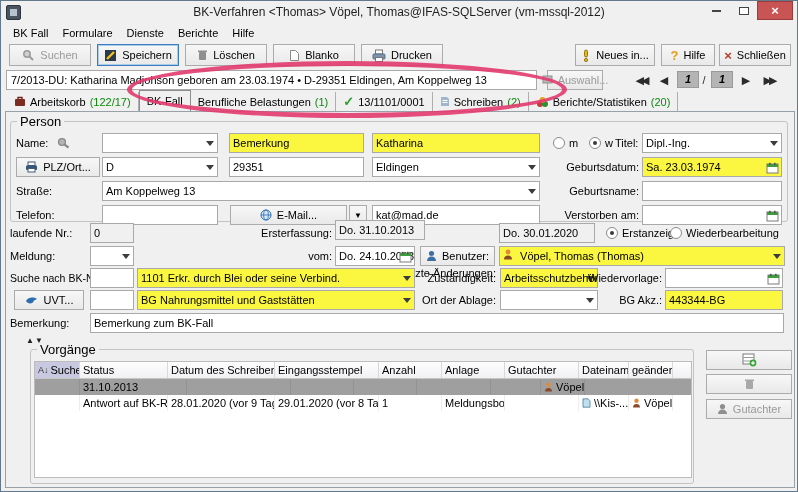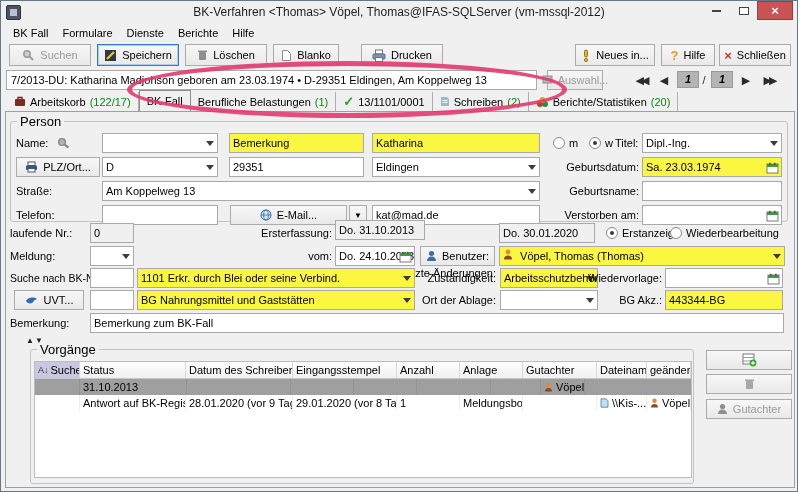--- a/index.html
+++ b/index.html
@@ -55,21 +55,21 @@
   
   .content{position:absolute;left:4px;top:110px;width:790px;height:377px;border:1px solid #98a0a8;background:#f0f0f0;}
   
   .grid{position:absolute;left:3px;top:4px;width:658px;bottom:5px;background:#fff;border:1px solid #bcbcbc;overflow:hidden;}
   .ghead{display:flex;height:17px;background:linear-gradient(#fdfdfd,#f1f1f4);border-bottom:1px solid #c6c6c6;}
   .ghead .gc{border-right:1px solid #d9d9d9;display:flex;align-items:center;gap:2px;}
   .gc{height:100%;padding:0 3px;overflow:hidden;white-space:nowrap;line-height:15px;display:flex;align-items:center;gap:3px;}
   .grow{display:flex;height:16px;background:#fff;}
   .grow .gc{border-right:1px solid rgba(0,0,0,0.07);}
   .grow.sel{background:#9f9f9f;}
-  .c0{width:45px;} .c1{width:106px;} .c2{width:107px;} .c3{width:104px;} .c4{width:63px;}
+  .c0{width:45px;} .c1{width:88px;} .c2{width:107px;} .c3{width:104px;} .c4{width:63px;}
   .c5{width:63px;} .c6{width:74px;} .c7{width:50px;} .c8{width:44px;border-right:none;}
   .hsuche{background:#c8c8e0;}
   .sorticon{font-size:9px;color:#333;}
   .splitter{position:absolute;font-size:8px;color:#222;letter-spacing:1px;}
   
   .ellipse{position:absolute;left:126px;top:60px;width:440px;height:57px;border:5px solid #e23a6e;
        border-radius:50%;z-index:50;pointer-events:none;opacity:.9;}
   .ic{display:inline-flex;align-items:center;justify-content:center;}
 </style>
 </head>
@@ -123,21 +123,21 @@
   </div>
   <div class="btn" style="left:184px;top:43px;width:82px;">
     <span class="ic">
         <svg width="11" height="12">
           <rect x="2" y="3" width="7" height="8" rx="1" fill="#8f8f8f"></rect>
           <rect x="1" y="1.5" width="9" height="1.6" fill="#8f8f8f"></rect>
         </svg>
       </span>
     <span>Löschen</span>
   </div>
-  <div class="btn" style="left:272px;top:43px;width:66px;">
+  <div class="btn" style="left:272px;top:43px;width:82px;">
     <span class="ic">
         <svg width="11" height="13">
           <path d="M1.5 1.5h5l3 3v7h-8z" fill="#fdfdfd" stroke="#8a8a8a"></path>
         </svg>
       </span>
     <span>Blanko</span>
   </div>
   <div class="btn" style="left:360px;top:43px;width:82px;">
     <span class="ic">
         <svg width="14" height="13">

